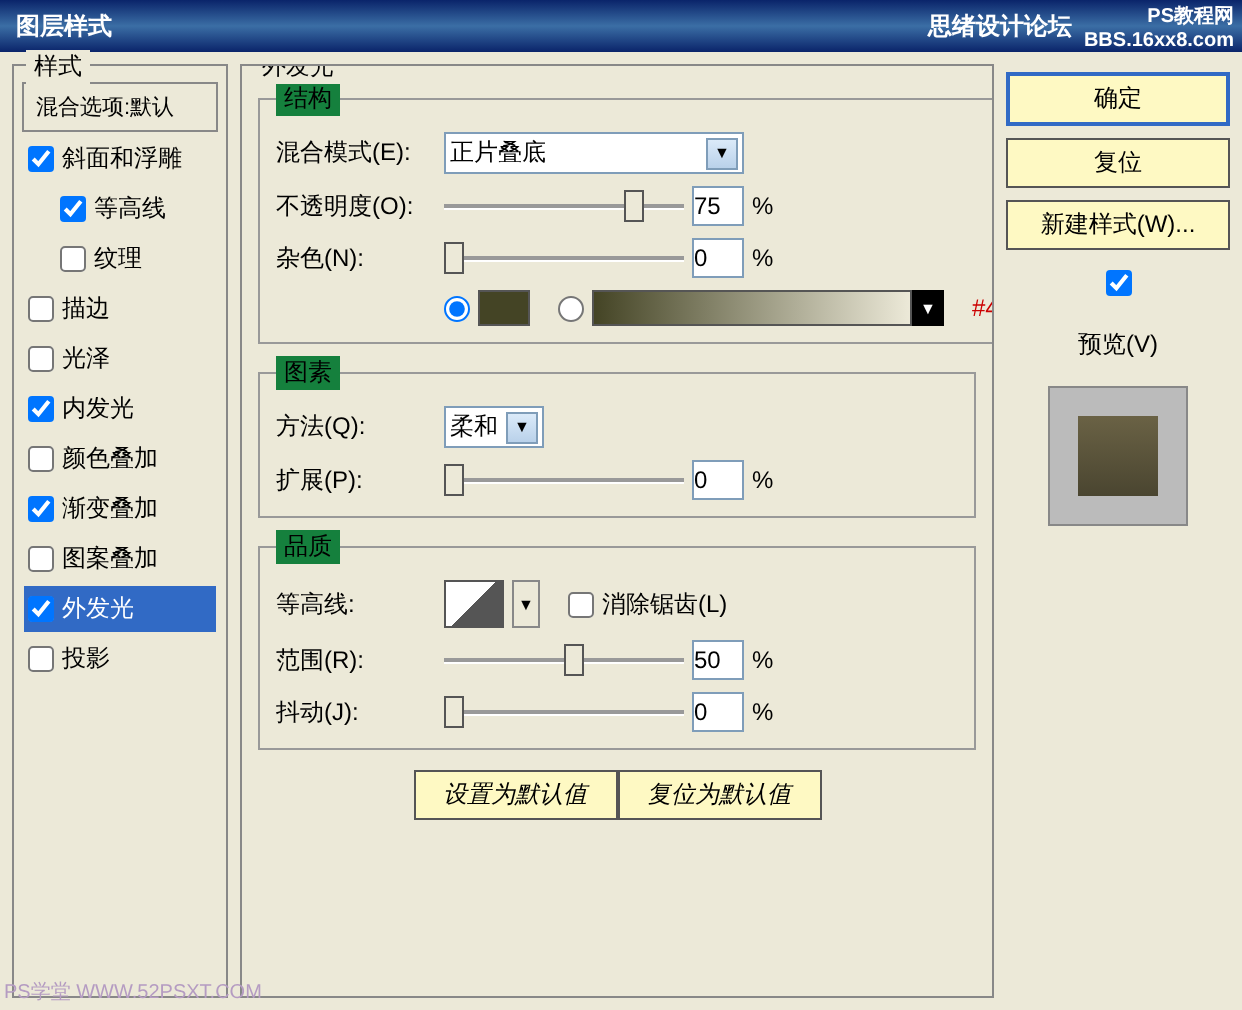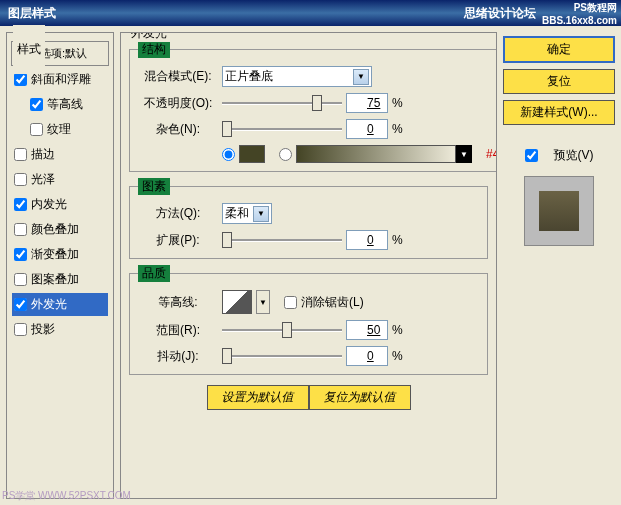--- a/index.html
+++ b/index.html
@@ -1,55 +1,55 @@
 <!DOCTYPE html>
 <html><head>
 <meta charset="utf-8">
 <style>
 * { box-sizing: border-box; font-family: "Microsoft YaHei", SimSun, Arial, sans-serif; font-size: 12px; }
 body { margin: 0; background: #ece9d8; width: 621px; height: 505px; position: relative; user-select: none; }
 .title-bar { background: linear-gradient(to bottom, #0a246a 0%, #3b6ea5 50%, #0a246a 100%); color: #fff; height: 26px; display: flex; align-items: center; justify-content: space-between; padding: 0 4px 0 8px; font-weight: bold; }
 .title-right { display: flex; align-items: center; gap: 6px; font-size: 11px; }
 .dialog-body { display: flex; padding: 6px; gap: 6px; height: calc(100% - 26px); }
 .styles-panel { border: 1px solid #888; width: 108px; position: relative; padding: 8px 4px 4px; display: flex; flex-direction: column; }
-.styles-panel .legend { position: absolute; top: -8px; left: 6px; background: #ece9d8; padding: 16px 4px; }
+.styles-panel .legend { position: absolute; top: -8px; left: 6px; background: #ece9d8; padding: 0 4px; }
 .style-subheader { border: 1px solid #888; text-align: left; padding: 4px 6px; background: #ece9d8; margin-bottom: 1px; font-size: 11px; }
 .style-item { display: flex; align-items: center; gap: 4px; padding: 3px 2px; border: 1px solid #ece9d8; }
 .style-item.indent { padding-left: 18px; }
 .style-item.selected { background: #316ac5; color: #fff; }
 .style-item input[type="checkbox"] { margin: 0; }
 
 .center-panel { border: 1px solid #888; flex: 1; position: relative; padding: 8px; display: flex; flex-direction: column; gap: 6px; overflow: hidden; }
 .center-panel .legend { position: absolute; top: -8px; left: 6px; background: #ece9d8; padding: 0 4px; }
 fieldset { border: 1px solid #999; padding: 8px; margin: 0; }
 fieldset legend { background: #15803d; padding: 0 4px; }
 .row { display: flex; align-items: center; gap: 4px; margin-bottom: 6px; }
 .row:last-child { margin-bottom: 0; }
-.row .lbl { width: 80px; text-align: center; }
+.row .lbl { width: 80px; text-align: left; }
 .select { border: 1px solid #7f9db9; background: #fff; padding: 1px 2px; display: flex; align-items: center; justify-content: space-between; }
 .select .arrow { width: 16px; height: 16px; background: linear-gradient(#dbeaf9,#b9d1ea); border: 1px solid #7f9db9; display: flex; align-items: center; justify-content: center; font-size: 8px; }
 .slider { flex: 0 0 120px; height: 18px; display: flex; align-items: center; position: relative; }
 .slider .track { height: 3px; width: 100%; background: #999; border-bottom: 1px solid #fff; }
 .slider .thumb { position: absolute; width: 10px; height: 16px; background: #ece9d8; border: 1px solid #555; top: 1px; }
-.num-input { border: 1px solid #7f9db9; background: #fff; padding: 2px 20px; width: 26px; text-align: left; text-decoration: underline; }
+.num-input { border: 1px solid #7f9db9; background: #fff; padding: 2px 0; width: 26px; text-align: left; }
 .num-input.active { border: 1px solid #316ac5; background: #fff; }
 .unit { width: 30px; }
 .radio-row { display: flex; align-items: center; gap: 4px; }
 .color-chip { width: 26px; height: 18px; border: 1px solid #555; }
 .gradient-bar { width: 160px; height: 18px; border: 1px solid #555; background: linear-gradient(to right, #444425 0%, rgba(68,68,37,0) 100%); display: inline-block; }
 .grad-combo { display: flex; align-items: center; }
 .grad-combo .arrow { width: 16px; height: 18px; background: #000; color: #fff; display: flex; align-items: center; justify-content: center; font-size: 8px; }
 .hex-note { color: #c00; margin-left: 10px; }
 .contour-chip { width: 30px; height: 24px; border: 1px solid #555; background: linear-gradient(135deg, #fff 0%, #fff 49%, #555 50%, #555 100%); }
 .btn-row { display: flex; justify-content: center; margin-top: 4px; font-style: italic; }
-.btn { border: 1px solid #555; background: #fde047; padding: 3px 14px; text-align: center; min-width: 80px; }
+.btn { border: 1px solid #555; background: #fef9c3; padding: 3px 14px; text-align: center; min-width: 80px; }
 
 .right-panel { width: 112px; display: flex; flex-direction: column; gap: 6px; align-items: stretch; padding-top: 4px; }
 .right-panel .btn { width: 100%; }
-.preview-cb { display: flex; align-items: center; justify-content: center; gap: 16px; margin-top: 16px; }
+.preview-cb { display: flex; align-items: center; justify-content: center; gap: 16px; margin-top: 4px; flex-direction: column; }
 .preview-box { width: 70px; height: 70px; background: #bbb; border: 1px solid #888; margin: 6px auto 0; display: flex; align-items: center; justify-content: center; }
 .preview-inner { width: 40px; height: 40px; background: linear-gradient(#6a6245,#4a4530); }
 
 .watermark-left { position: absolute; bottom: 2px; left: 2px; color: #b59cc2; font-size: 10px; }
 input[type="checkbox"], input[type="radio"] { width: 13px; height: 13px; margin: 0; }
 </style>
 </head>
 <body>
 
 <div class="title-bar">

